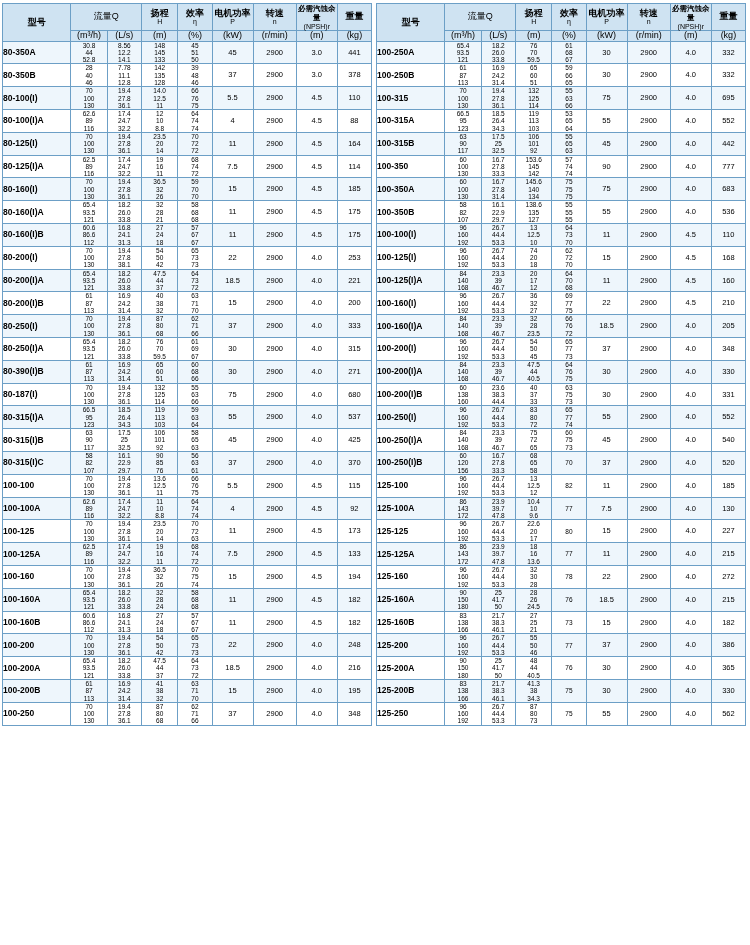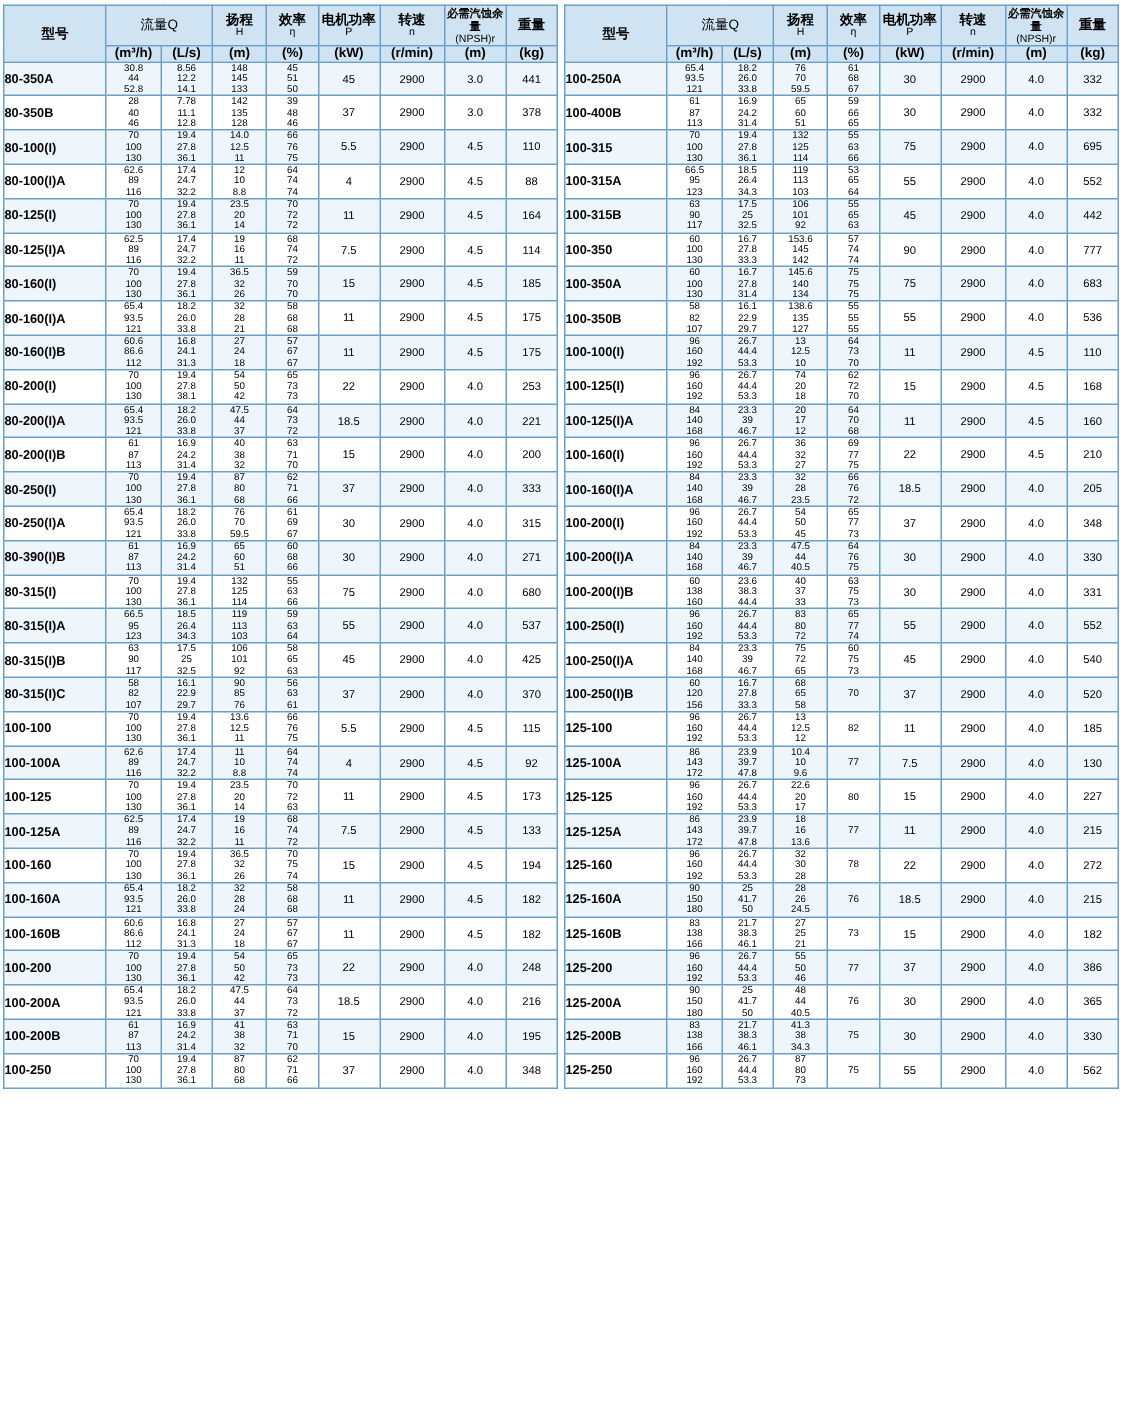--- a/index.html
+++ b/index.html
@@ -19,21 +19,21 @@
   .hdr-q{font-size:9px;font-weight:normal;}
   col.c-model{width:60px;}
   col.c-q1{width:32px;}
   col.c-q2{width:30px;}
   col.c-h{width:32px;}
   col.c-e{width:30px;}
   col.c-p{width:36px;}
   col.c-n{width:38px;}
   col.c-npsh{width:36px;}
   col.c-w{width:30px;}
-  .thin{font-weight:bold;margin-left:16px;}
+  .thin{font-weight:normal;margin-left:16px;}
 </style>
 </head>
 <body>
 
 <div id="page">
   <div class="tables">
 
     <table class="spec">
       <colgroup>
         <col class="c-model">
@@ -468,21 +468,21 @@
               <span class="stack">60
 68
 66</span>
             </td>
             <td class="cw">30</td>
             <td class="cw">2900</td>
             <td class="cw">4.0</td>
             <td class="cw">271</td>
           </tr>
           <tr class="odd">
-            <td class="model">80-315(I)</td>
+            <td class="model">80-187(I)</td>
             <td class="">
               <span class="stack">70
 100
 130</span>
             </td>
             <td class="">
               <span class="stack">19.4
 27.8
 36.1</span>
             </td>
@@ -938,21 +938,21 @@
               <span class="stack">61
 68
 67</span>
             </td>
             <td class="cw">30</td>
             <td class="cw">2900</td>
             <td class="cw">4.0</td>
             <td class="cw">332</td>
           </tr>
           <tr class="odd">
-            <td class="model">100-400B</td>
+            <td class="model">100-250B</td>
             <td class="">
               <span class="stack">61
 87
 113</span>
             </td>
             <td class="">
               <span class="stack">16.9
 24.2
 31.4</span>
             </td>

